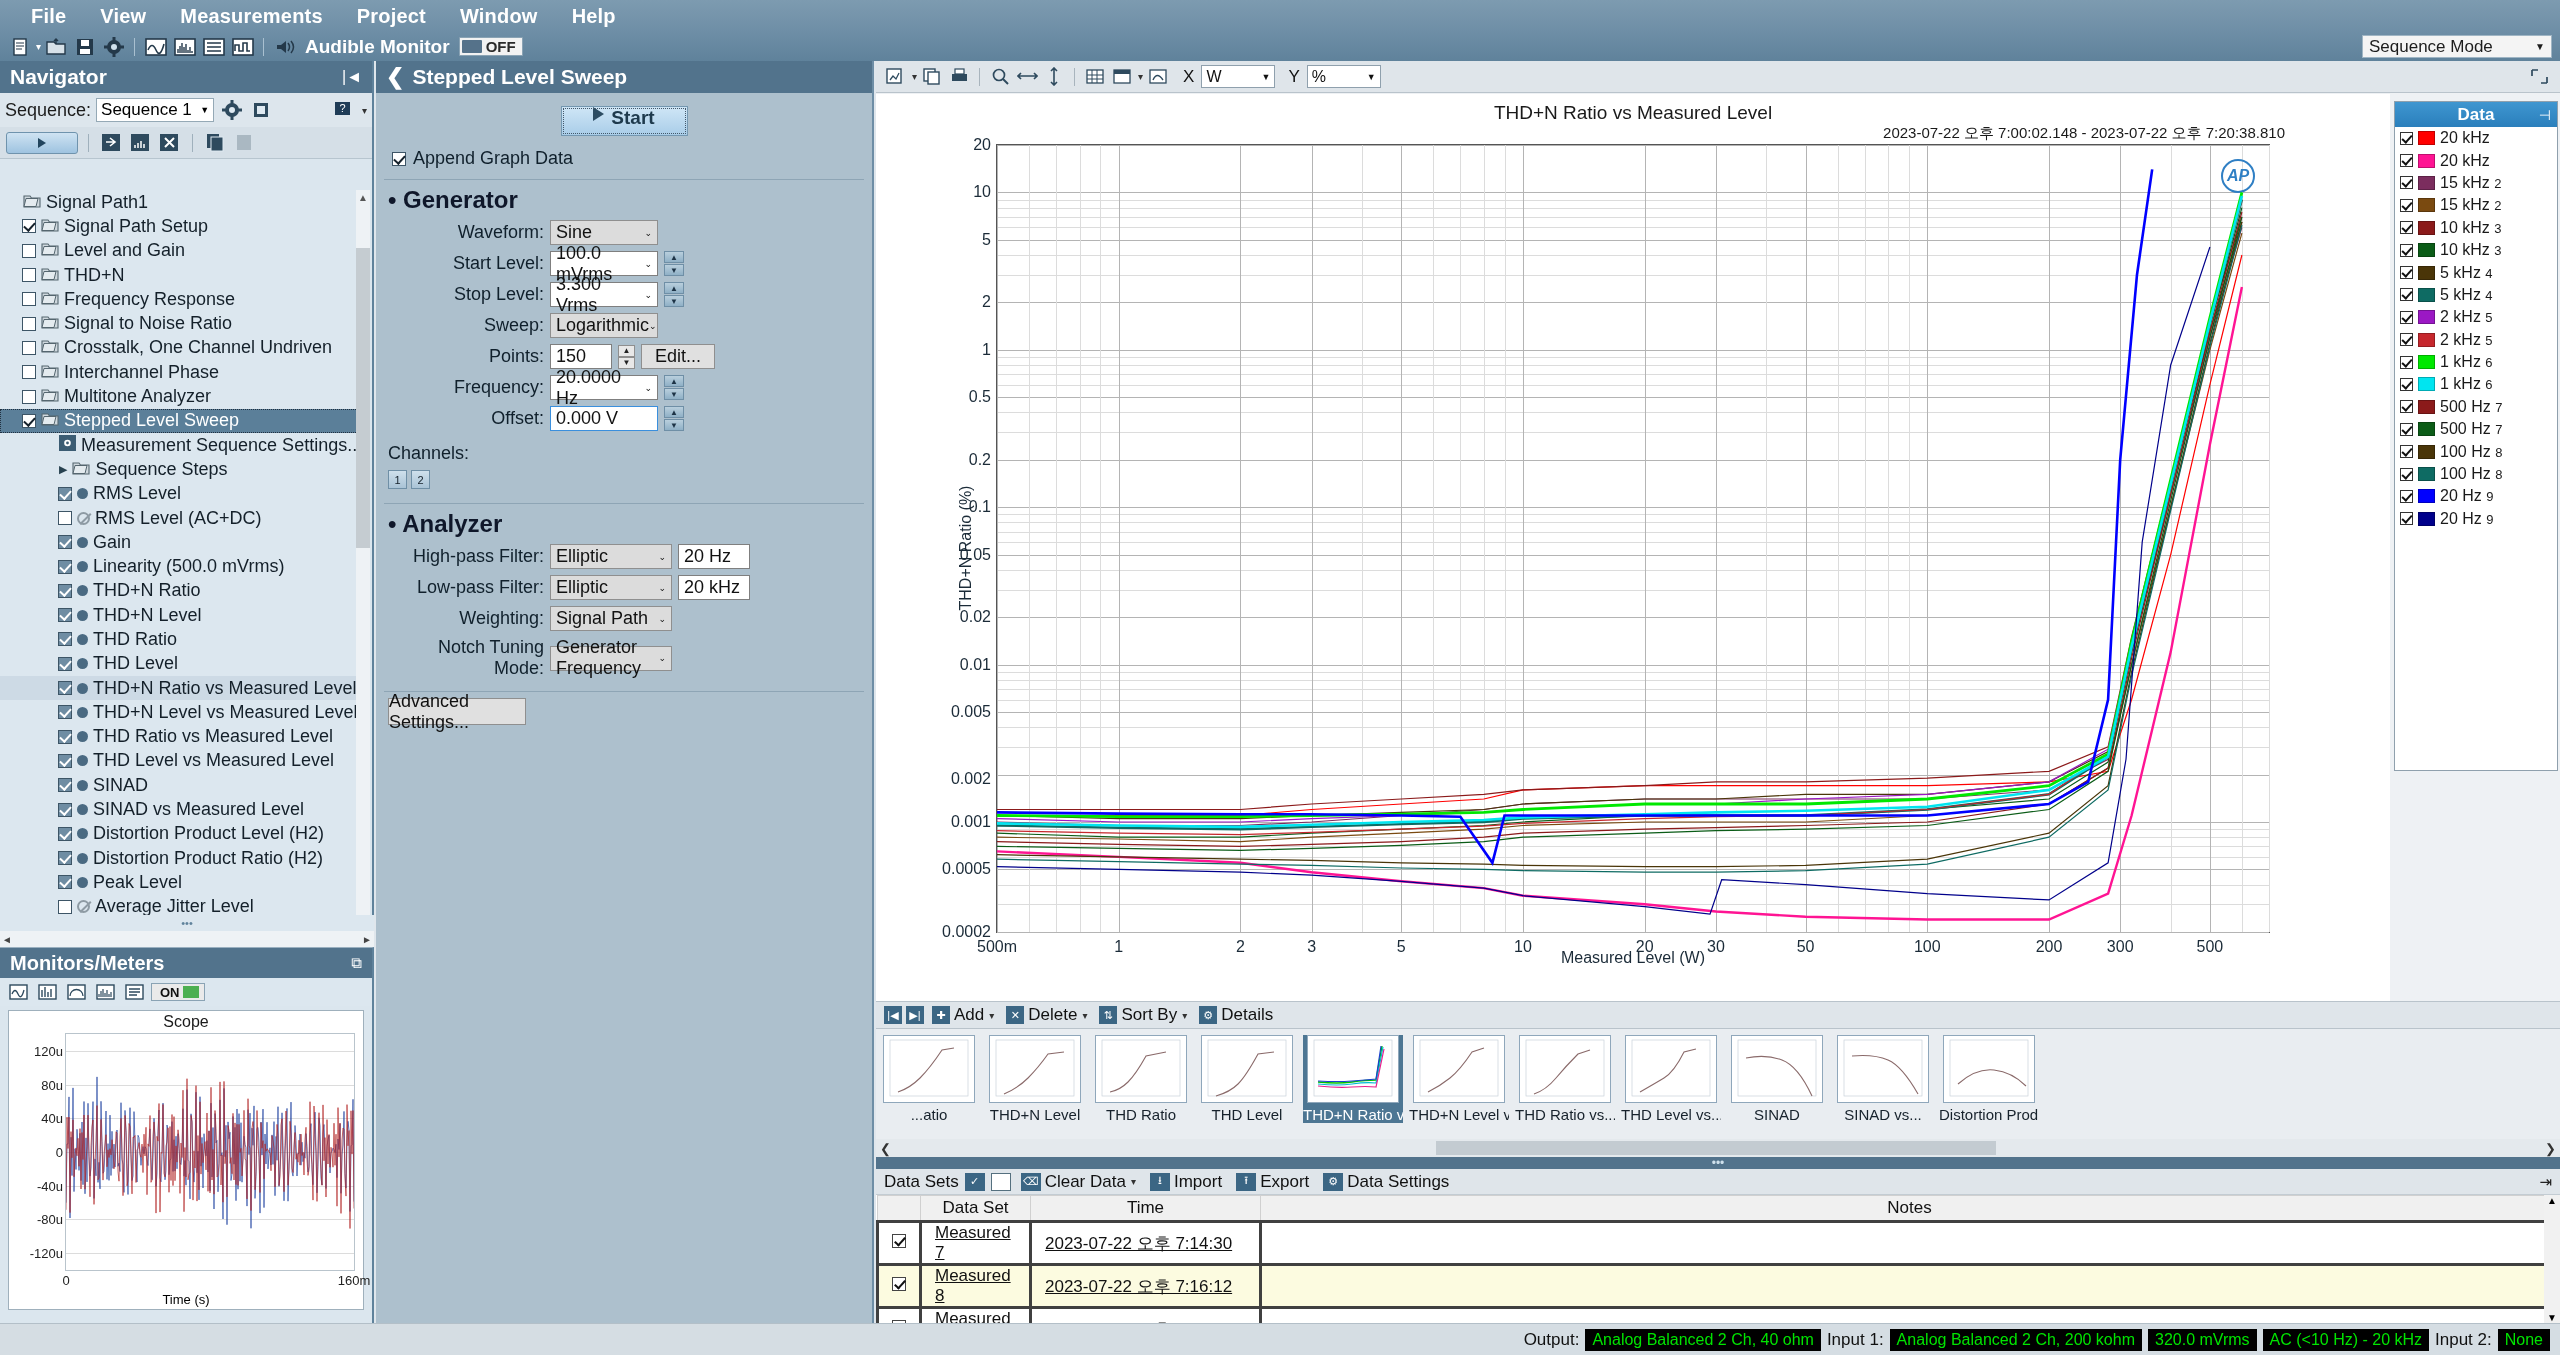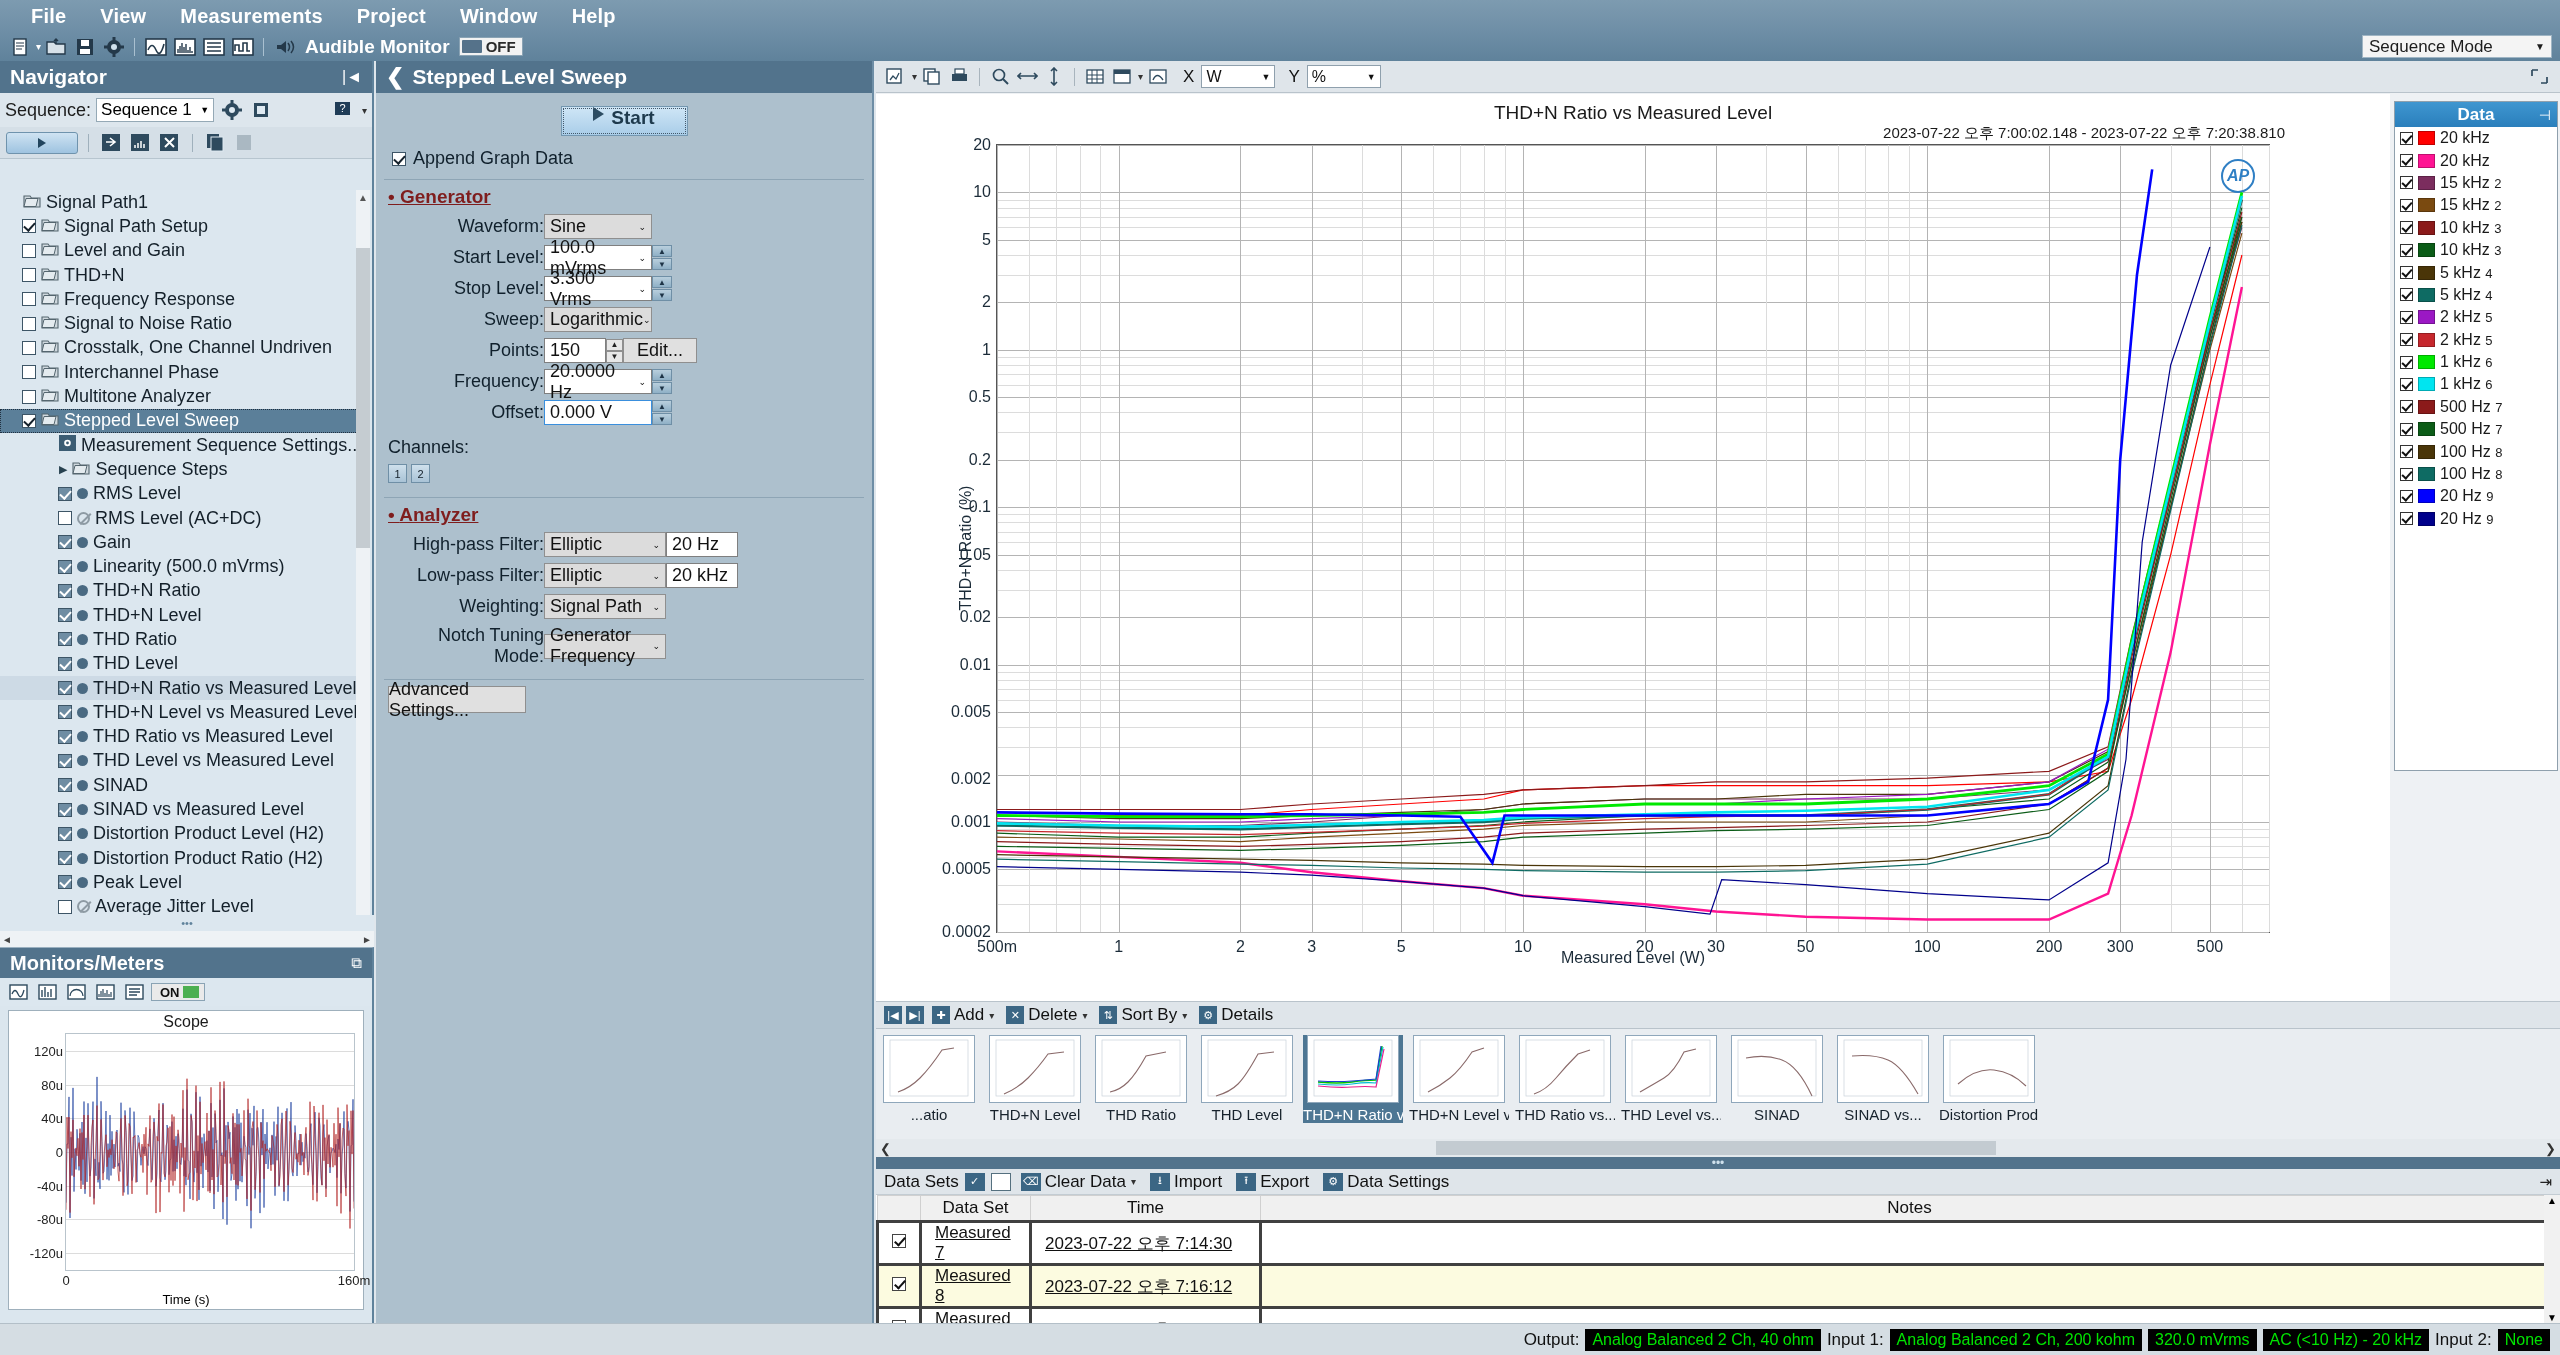--- a/index.html
+++ b/index.html
@@ -162,23 +162,23 @@
   .startbtn {
     width: 127px; height: 30px; margin: 5px auto 0 auto;
     background: linear-gradient(#cfe6f6, #a9cde8);
     border: 1px solid #7497b0; outline: 1px dotted #44586a; outline-offset: -3px;
     display: flex; align-items: flex-start; justify-content: center; gap: 7px;
     font-size: 19px; font-weight: bold; color: #1e3a4d;
   }
   .play-tri { width:0;height:0;border-left: 11px solid #2d4d63; border-top:7px solid transparent; border-bottom:7px solid transparent;}
   .appendrow { display:flex; align-items:center; gap:7px; margin: 12px 0 0 8px; font-size:18px; color:#10202c;}
   .hr { height:1px; background:#8ea5b5; margin: 10px 0 6px 0;}
-  .sect-title { font-size:19px; font-weight:bold; color:#7f1d1d; margin: 4px 0 6px 4px; text-decoration: underline;}
+  .sect-title { font-size:24px; font-weight:bold; color:#0f172a; margin: 4px 0 6px 4px;}
   .sect-title::before { content:"\2022  "; }
-  .frow { display:flex; align-items:center; margin-bottom: 6px; }
+  .frow { display:flex; align-items:center; margin-bottom: 6px; gap: 6px;}
   .flabel { width: 160px; text-align: right; font-size: 18px; color:#10202c; flex:0 0 auto;}
   .fsel {
     height: 25px; background: #dcdcdc; border: 1px solid #8f8f8f;
     font-size: 18px; display: flex; align-items: center; justify-content: space-between;
     padding: 0 5px; color: #111;
   }
   .ftxt {
     height: 25px; background: #fff; border: 1px solid #7f7f7f;
     font-size: 18px; display: flex; align-items: center; justify-content: space-between;
     padding: 0 5px; color: #111;

